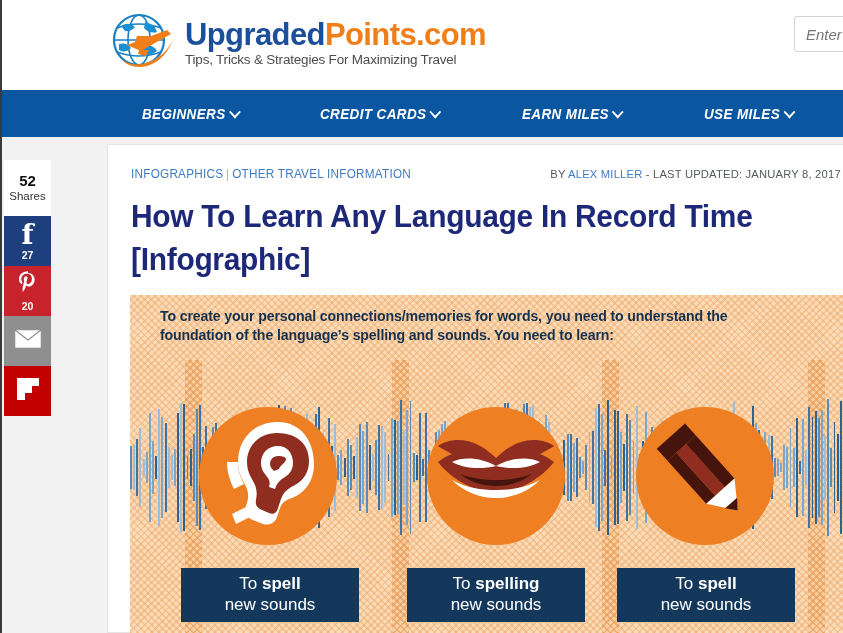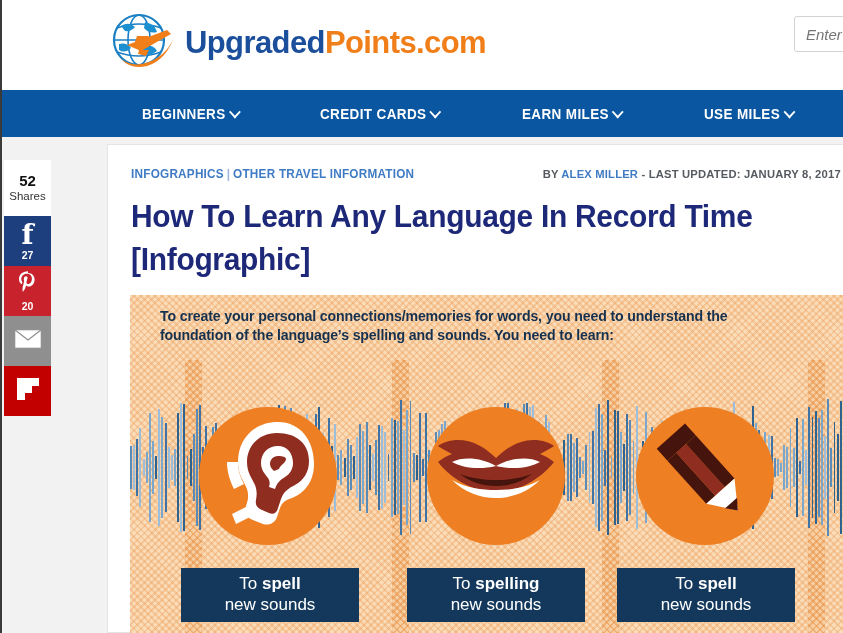--- a/index.html
+++ b/index.html
@@ -56,20 +56,21 @@
     font-size: 15px; font-style: italic; color: #9aa2ab;
     font-family: "Liberation Sans", sans-serif;
     width: 100%; background: transparent;
   }
 
   
   .main-nav {
     position: absolute; left: 0; top: 90px;
     width: 841px; height: 47px;
     background: #0a56a0;
+    font-style: italic;
   }
   .nav-inner {
     position: absolute; left: 140px; top: 0;
     height: 47px; display: flex; align-items: center;
   }
   .nav-item {
     display: flex; align-items: center; gap: 4px;
     color: #ffffff; font-size: 14.5px; font-weight: bold;
     letter-spacing: 0.4px; white-space: nowrap;
     cursor: pointer;
@@ -125,21 +126,21 @@
 
   
   .content-card {
     position: absolute; left: 105px; top: 144px;
     width: 738px; min-height: 489px;
     background: #ffffff;
     border: 1px solid #e4e4e4; border-right: none;
   }
   .meta-row {
     display: flex; justify-content: space-between; align-items: baseline;
-    padding: 22px 0 0 23px; margin-right: 4px; font-weight: bold;
+    padding: 22px 0 0 23px; margin-right: 4px;
   }
   .cat-links {
     font-size: 12.5px; color: #3f7bc4; letter-spacing: 0.25px;
     white-space: nowrap;
     font-family: "Liberation Sans Narrow", "Liberation Sans", sans-serif;
     transform: scaleX(0.94); transform-origin: left center;
   }
   .cat-links a { color: #3f7bc4; text-decoration: none; cursor: pointer; }
   .cat-sep { color: #9bb8dc; margin: 0 3px; }
   .byline {
@@ -239,20 +240,21 @@
           <path d="M16 53 Q28 62 44 56 Q64 48 70 28 Q62 54 42 60 Q26 64 16 53 Z" fill="#f07f1a"></path>
           <path d="M22 39 L62 24 L66 28 L36 45 Z" fill="#f07f1a"></path>
           <path d="M32 30 L44 30 L40 38 L30 36 Z" fill="#f07f1a"></path>
           <path d="M34 44 L44 44 L41 50 L33 48 Z" fill="#f07f1a"></path>
         </svg>
       </div>
       <div class="logo-text-block">
         <div class="logo-title">
           <span class="up">Upgraded</span><span class="pts">Points</span><span class="dotcom">.com</span>
         </div>
+        <div class="logo-tagline">Tips, Tricks &amp; Strategies For Maximizing Travel</div>
       </div>
     </div>
 
     <div class="search-box">
       <input type="text" placeholder="Enter Your Search" style="">
     </div>
   </header>
 
   <nav class="main-nav">
     <div class="nav-inner">

